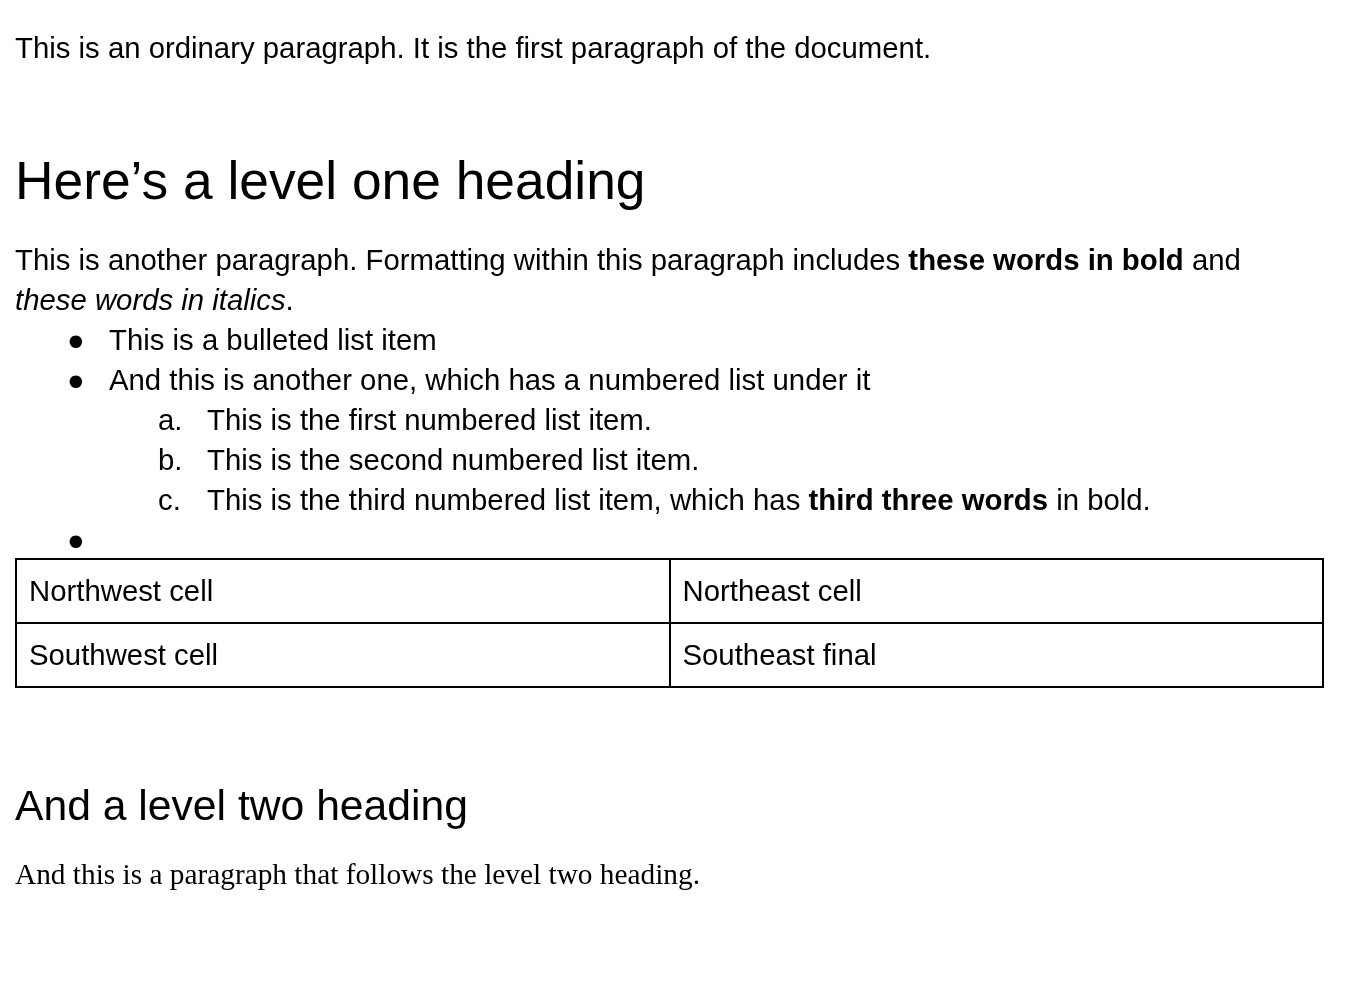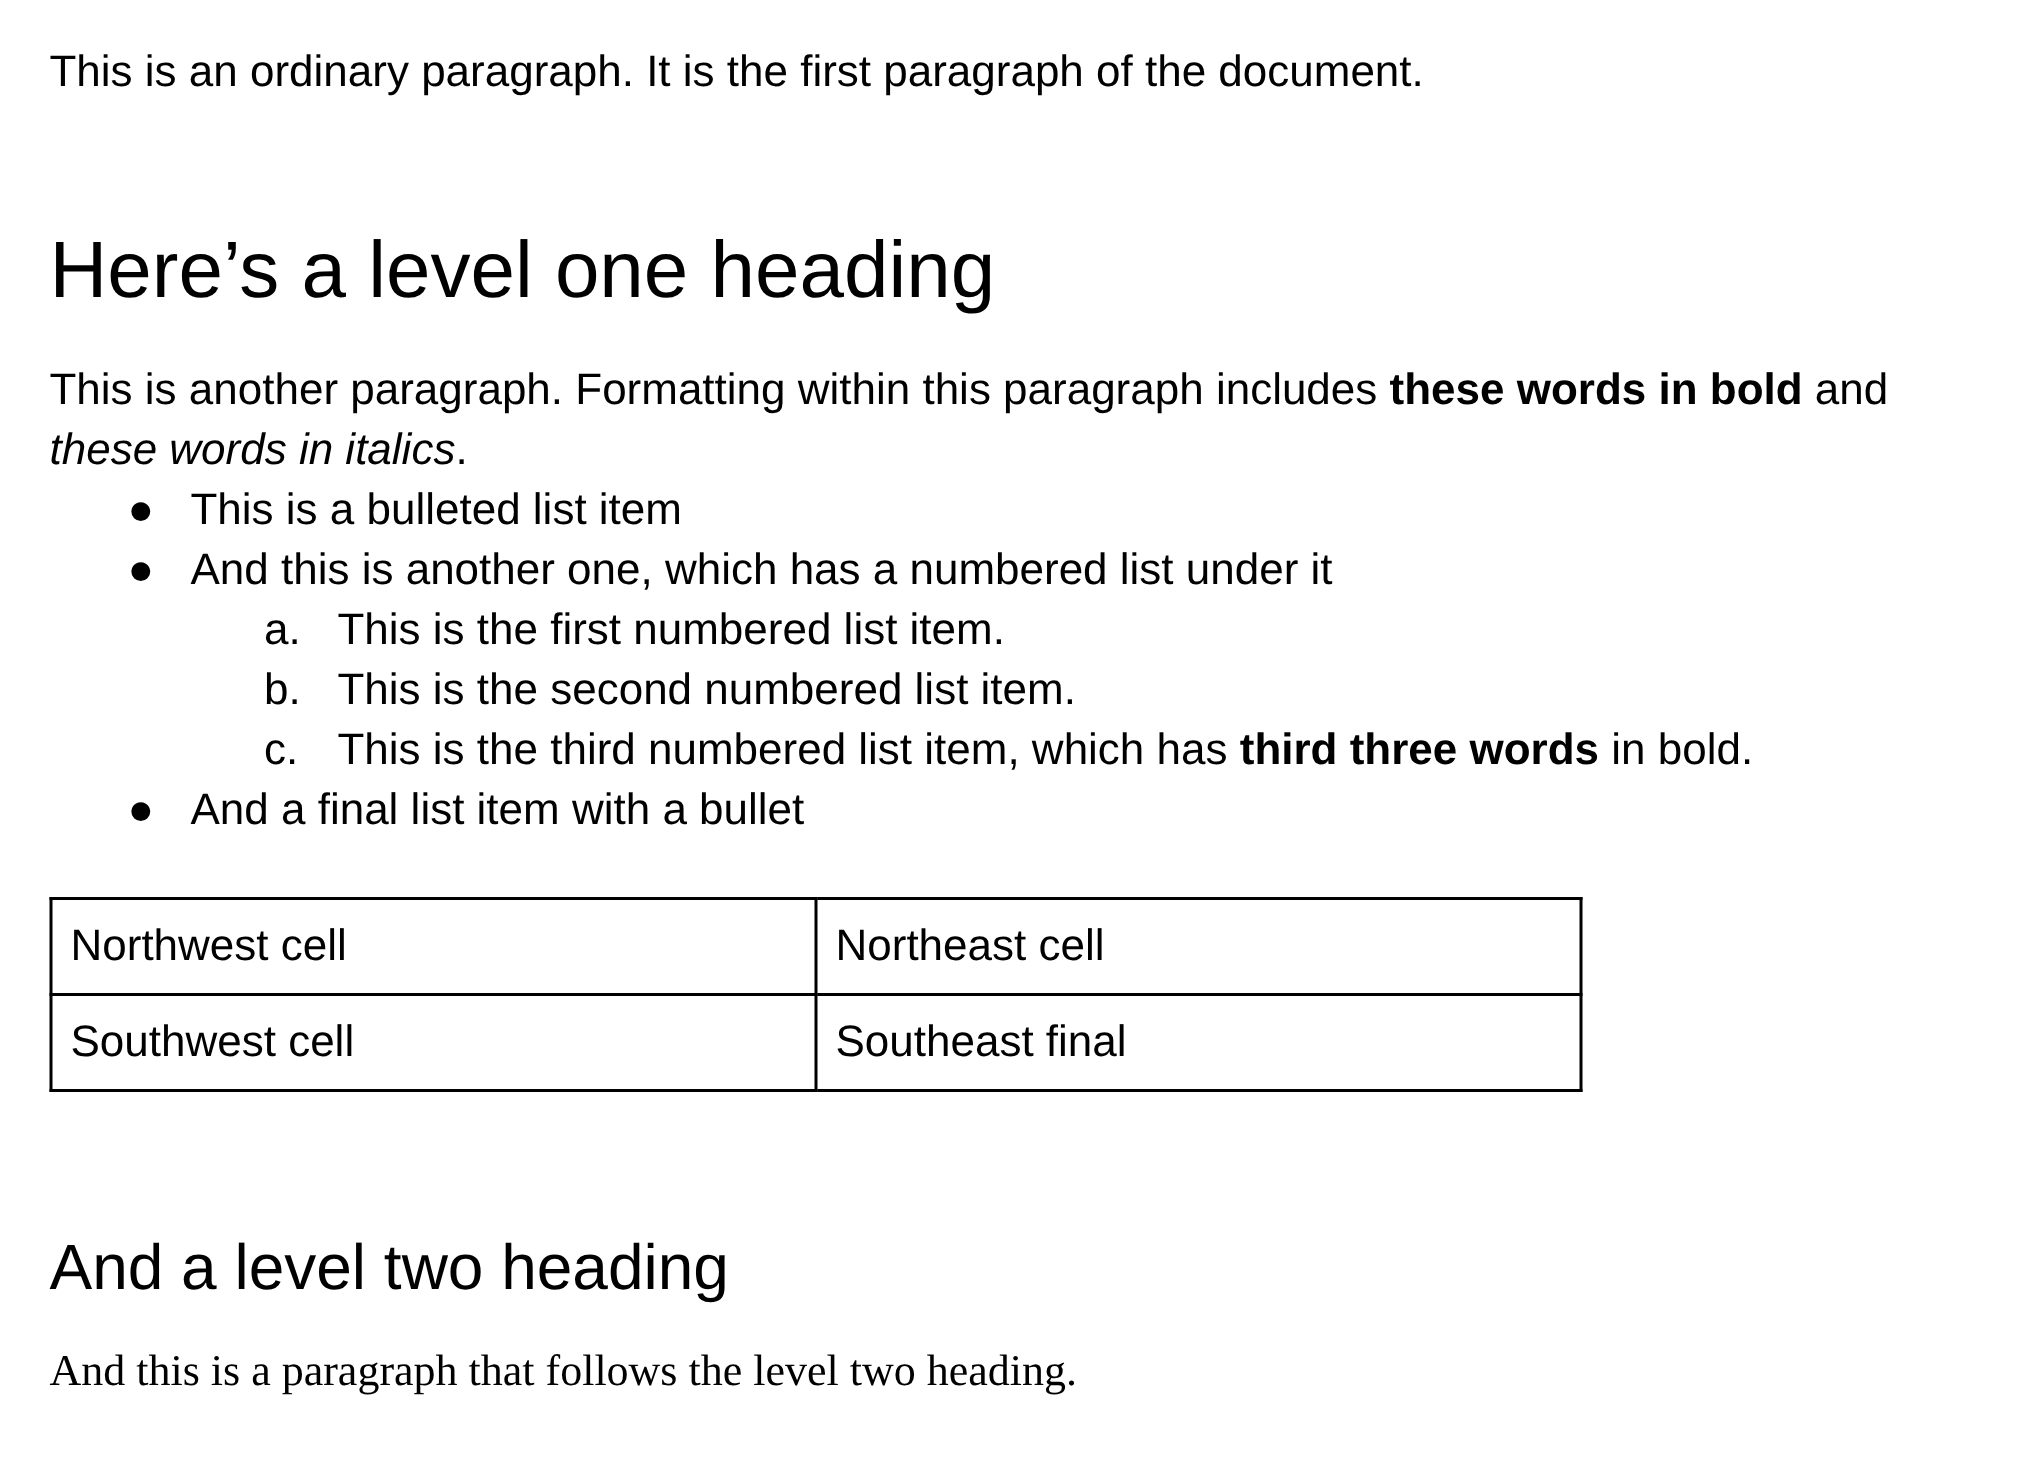--- a/index.html
+++ b/index.html
@@ -5,21 +5,21 @@
   html, body { margin: 0; padding: 0; }
   body {
     width: 1360px;
     height: 988px;
     background: #ffffff;
     color: #000000;
     font-family: "Liberation Sans", sans-serif;
     overflow: hidden;
   }
   .doc {
-    padding: 28px 0 0 33px;
+    padding: 28px 0 0 15px;
     width: 1249px;
   }
   .body-text, .li, td {
     font-size: 29.33px;
     line-height: 40px;
     font-weight: 400;
   }
   p { margin: 0; }
   h1 {
     font-size: 53.33px;
@@ -44,21 +44,21 @@
     position: absolute;
     left: 52px;
     top: 0;
   }
   .li.nested { padding-left: 192px; }
   .li.nested .marker { left: 143px; }
   table.grid {
     margin-top: 38px;
     border-collapse: collapse;
     table-layout: fixed;
-    width: 1022px;
+    width: 1309px;
   }
   table.grid td {
     border: 2px solid #000000;
     padding: 11px 12px;
     vertical-align: top;
   }
 </style>
 </head>
 <body>
 
@@ -92,21 +92,20 @@
       <span><span>This is the second numbered list item.</span></span>
     </div>
 
     <div class="li nested">
       <span class="marker">c.</span>
       <span><span>This is the third numbered list item, which has </span><span style="font-weight: 700;">third three words</span><span> in bold.</span></span>
     </div>
 
     <div class="li">
       <span class="marker">●</span>
-      <span><span>And a final list item with a bullet</span></span>
     </div>
 
   </div>
 
   <table class="grid">
     <tbody>
       <tr>
         <td>Northwest cell</td>
         <td>Northeast cell</td>
       </tr>

